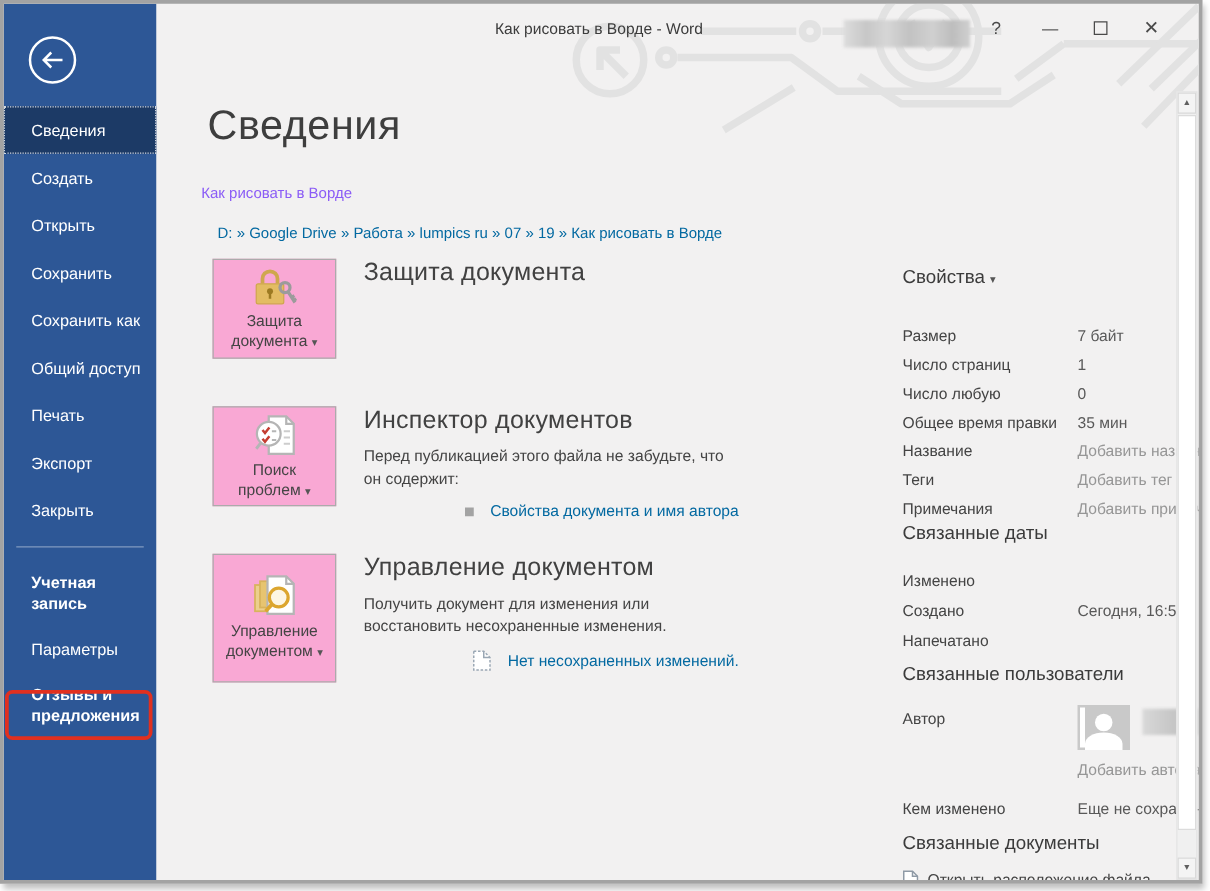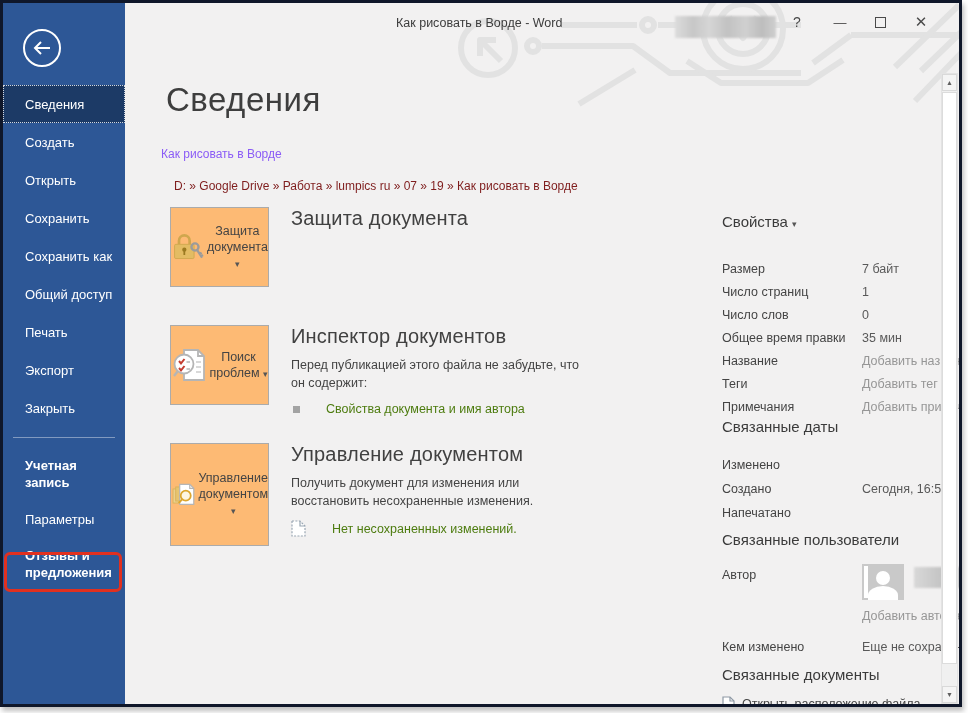--- a/index.html
+++ b/index.html
@@ -1,18 +1,18 @@
 <!DOCTYPE html>
 <html><head>
 <meta charset="utf-8">
 <style>
   * { margin:0; padding:0; box-sizing:border-box; }
   html,body { width:968px; height:713px; background:#fff; font-family:"Liberation Sans","DejaVu Sans",sans-serif; }
   .window { position:absolute; left:0; top:0; width:962px; height:707px;
-            border:3px solid #0f172a; background:#f2f1f1; overflow:hidden;
+            border:3px solid #a3a3a3; background:#f2f1f1; overflow:hidden;
             box-shadow:2px 4px 5px rgba(0,0,0,.25); }
 
   
   .deco { position:absolute; left:378px; top:0; z-index:0; pointer-events:none; }
 
   
   .titlebar-title { position:absolute; left:393px; top:13px; font-size:12.5px; color:#3c3c3c; z-index:2; }
   .user-blur { position:absolute; left:672px; top:13px; width:101px; height:22px; z-index:2;
                background:linear-gradient(90deg,#dcdcdc 0%,#c7c7c7 18%,#d6d6d6 34%,#c2c2c2 52%,#d0d0d0 70%,#bdbdbd 86%,#cfcfcf 100%);
                filter:blur(1.3px); }
@@ -33,31 +33,31 @@
   .nav-item.two-line { height:52px; white-space:normal; line-height:17px; padding-right:8px;font-weight:bold; }
   .nav-item.active { background:#1c3a66; outline:1px dotted rgba(255,255,255,.8); outline-offset:-1px; }
   .sb-divider { height:1px; background:rgba(255,255,255,.4); margin:10px 10px 10px 10px; }
   .red-annotation { position:absolute; left:1px; top:549px; width:118px; height:40px;
                     border:3px solid #e1301f; border-radius:6px; z-index:5; pointer-events:none; }
 
   
   .main { position:absolute; left:122px; top:0; right:24px; bottom:0; z-index:1; }
   .page-title { position:absolute; left:41px; top:78px; font-size:33px; font-weight:300; color:#3e3e3e; letter-spacing:.5px; }
   .doc-title  { position:absolute; left:36px; top:144px; font-size:12px; color:#8b5cf6; }
-  .breadcrumb { position:absolute; left:49px; top:176px; font-size:12px; color:#7f1d1d; }
+  .breadcrumb { position:absolute; left:49px; top:176px; font-size:12px; color:#0369a1; }
 
   .section { position:absolute; left:45px; width:420px; }
-  .sec-box { position:absolute; left:0; top:0; width:99px; border:1px solid #ababab; background:#fdba74;
-             display:flex; flex-direction:row; align-items:center; justify-content:center; gap:2px; cursor:default; }
+  .sec-box { position:absolute; left:0; top:0; width:99px; border:1px solid #ababab; background:#f9a8d4;
+             display:flex; flex-direction:column; align-items:center; justify-content:center; gap:2px; cursor:default; }
   .sec-box .lbl { font-size:12.5px; color:#444; line-height:16px; text-align:center; }
   .caret { font-size:9px; color:#555; }
   .sec-text { position:absolute; left:121px; top:0; width:300px; }
   .sec-heading { font-size:20px; font-weight:400; color:#414141; letter-spacing:.2px; }
   .sec-desc { margin-top:8px; font-size:12.5px; color:#444; line-height:1.45; }
-  .sec-item { display:flex; align-items:center; gap:26px; margin-top:10px; font-size:12.5px; color:#4d7c0f; }
+  .sec-item { display:flex; align-items:center; gap:13px; margin-top:10px; font-size:12.5px; color:#0369a1;justify-content:flex-end; }
   .square-bullet { width:7px; height:7px; background:#a3a3a3; flex:0 0 auto; margin-left:2px; }
 
   
   .rightcol { position:absolute; left:597px; top:0; width:336px; z-index:1; }
   .grp-heading { font-size:15px; color:#3b3b3b; }
   .prop-row { display:flex; align-items:center; height:23px; font-size:12.5px; }
   .prop-label { width:140px; color:#444; flex:0 0 auto; }
   .prop-value { color:#595959; }
   .prop-value.placeholder { color:#969696; }
   .props  { position:absolute; left:0; top:210px; width:100%; }
@@ -233,21 +233,21 @@
         <div class="rows">
           <div class="prop-row">
             <span class="prop-label">Размер</span>
             <span class="prop-value">7 байт</span>
           </div>
           <div class="prop-row">
             <span class="prop-label">Число страниц</span>
             <span class="prop-value">1</span>
           </div>
           <div class="prop-row">
-            <span class="prop-label">Число слов</span>
+            <span class="prop-label">Число любую</span>
             <span class="prop-value">0</span>
           </div>
           <div class="prop-row">
             <span class="prop-label">Общее время правки</span>
             <span class="prop-value">35 мин</span>
           </div>
           <div class="prop-row">
             <span class="prop-label">Название</span>
             <span class="prop-value placeholder">Добавить название</span>
           </div>

